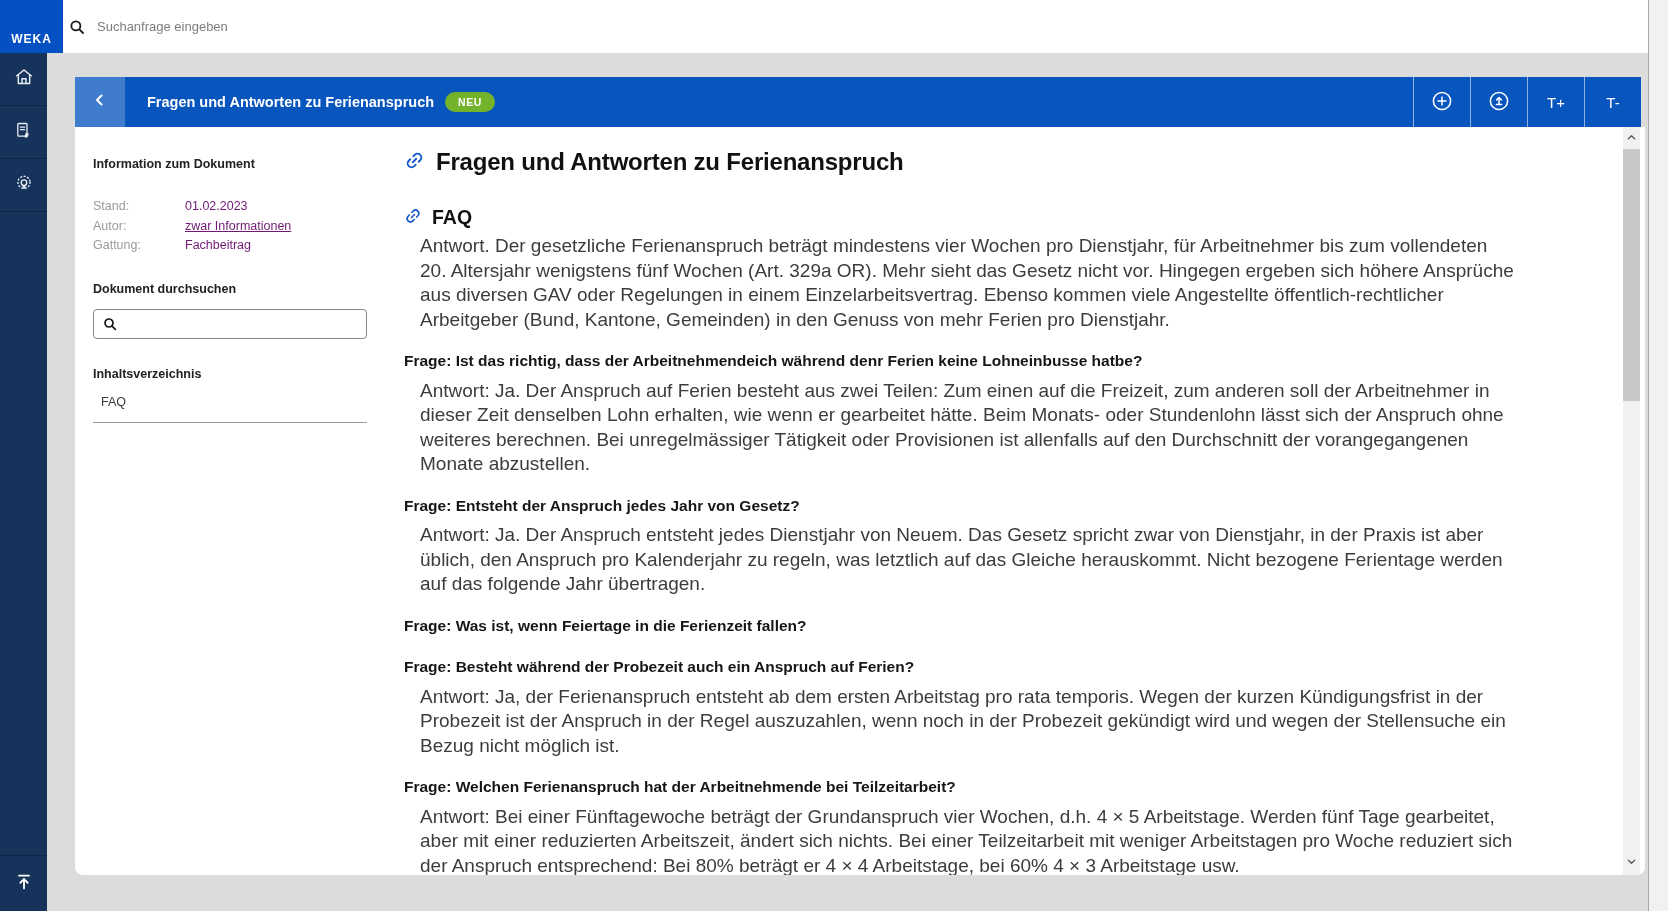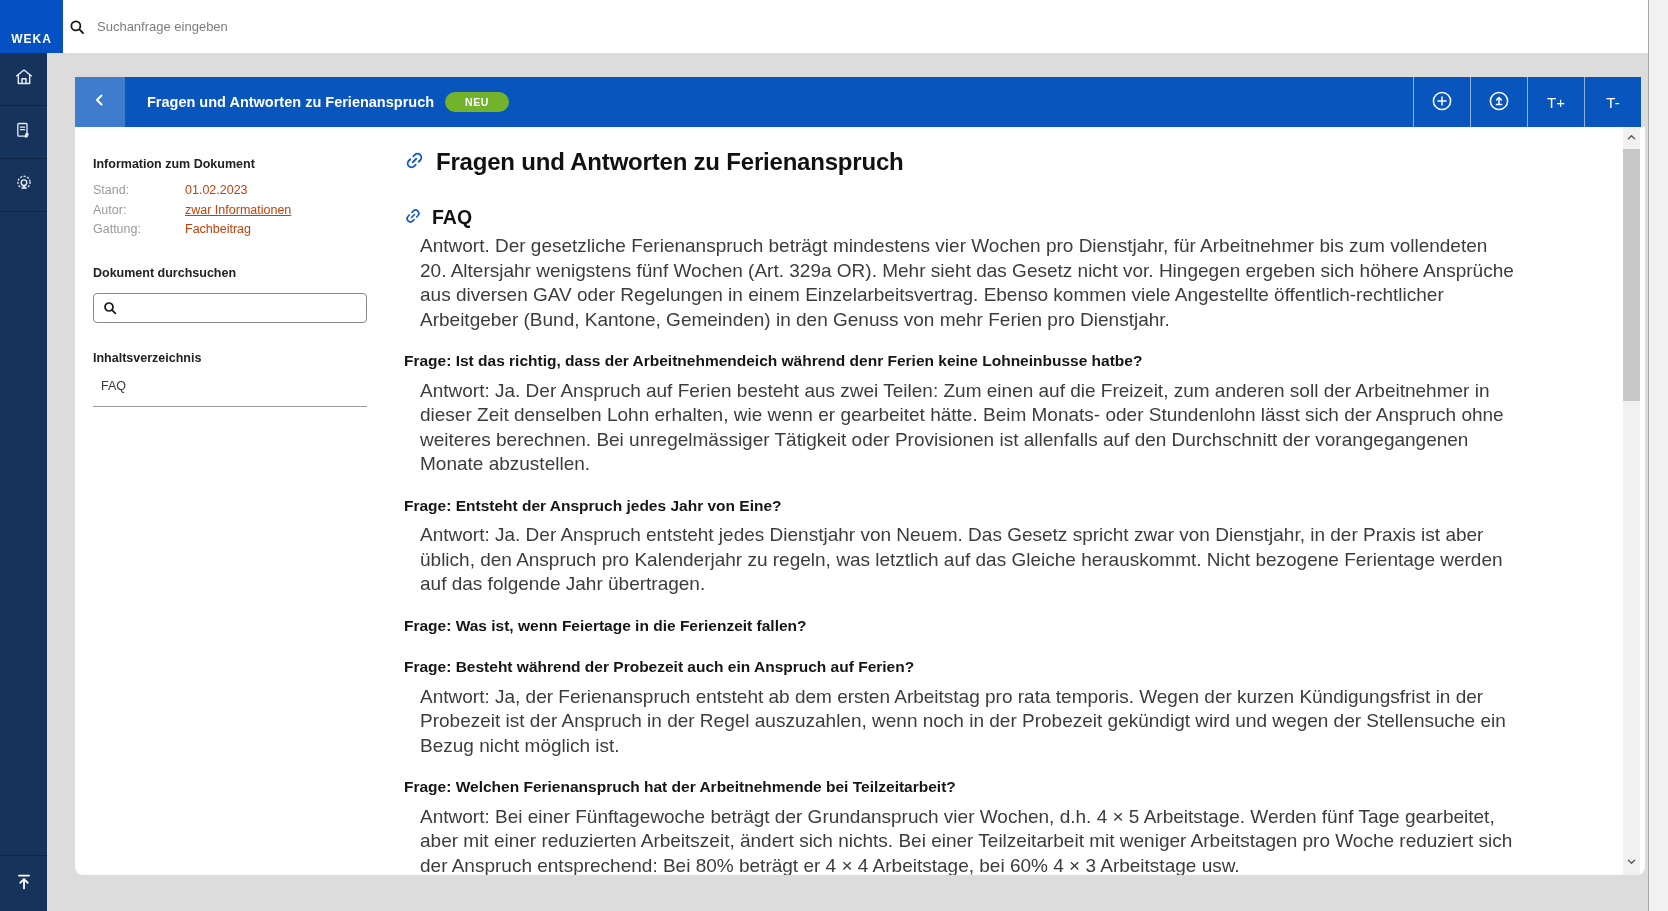--- a/index.html
+++ b/index.html
@@ -44,42 +44,42 @@
   }
   .back-btn {
     width:50px; height:50px; background:#3f7ccd; display:flex;
     align-items:center; justify-content:center; cursor:pointer; flex:0 0 auto;
   }
   .docbar-title {
     color:#ffffff; font-weight:bold; font-size:14.5px; margin-left:22px; white-space:nowrap;
   }
   .badge {
     display:inline-block; background:#72b32b; color:#fff; font-size:10.5px; font-weight:bold;
-    letter-spacing:0.6px; padding:4px 20px; border-radius:10px; margin-left:11px; vertical-align:1px;
+    letter-spacing:0.6px; padding:4px 13px; border-radius:10px; margin-left:11px; vertical-align:1px;
   }
   .docbar-actions { margin-left:auto; display:flex; height:50px; }
   .action-cell {
     width:57px; height:50px; display:flex; align-items:center; justify-content:center;
     border-left:1px solid rgba(255,255,255,0.55); cursor:pointer;
     color:#fff; font-size:15px; font-weight:500;
   }
 
   
   .card {
     position:absolute; left:75px; top:127px; width:1570px; height:748px;
     background:#ffffff; border-radius:0 0 8px 8px; z-index:1; overflow:hidden;
   }
 
   
   .info-panel { position:absolute; left:18px; top:30px; width:292px; }
   .panel-title { font-size:12.5px; font-weight:bold; color:#222; }
-  .fields { margin-top:10px; }
+  .fields { margin-top:26px; }
   .field-row { display:flex; font-size:12.5px; line-height:19.5px; }
   .field-label { width:92px; color:#9a9a9a; flex:0 0 auto; }
-  .field-value { color:#c2410c; }
+  .field-value { color:#701a75; }
   .field-value.link { text-decoration:underline; cursor:pointer; }
   .panel-search-title { margin-top:26px; font-size:12.5px; font-weight:bold; color:#222; }
   .panel-search { position:relative; margin-top:13px; width:274px; }
   .panel-search input {
     width:274px; height:30px; border:1px solid #888; border-radius:4px; background:#fff;
     padding:0 10px 0 32px; font-size:13px; outline:none;
     font-family:"Liberation Sans", sans-serif;
   }
   .panel-search .mag { position:absolute; left:9px; top:7px; }
   .toc-title { margin-top:28px; font-size:12.5px; font-weight:bold; color:#222; }
@@ -265,21 +265,21 @@
   <div class="qa">
     <p class="qa-a">Antwort. Der gesetzliche Ferienanspruch beträgt mindestens vier Wochen pro Dienstjahr, für Arbeitnehmer bis zum vollendeten 20. Altersjahr wenigstens fünf Wochen (Art. 329a OR). Mehr sieht das Gesetz nicht vor. Hingegen ergeben sich höhere Ansprüche aus diversen GAV oder Regelungen in einem Einzelarbeitsvertrag. Ebenso kommen viele Angestellte öffentlich-rechtlicher Arbeitgeber (Bund, Kantone, Gemeinden) in den Genuss von mehr Ferien pro Dienstjahr.</p>
   </div>
 
   <div class="qa">
     <p class="qa-q">Frage: Ist das richtig, dass der Arbeitnehmendeich während denr Ferien keine Lohneinbusse hatbe?</p>
     <p class="qa-a">Antwort: Ja. Der Anspruch auf Ferien besteht aus zwei Teilen: Zum einen auf die Freizeit, zum anderen soll der Arbeitnehmer in dieser Zeit denselben Lohn erhalten, wie wenn er gearbeitet hätte. Beim Monats- oder Stundenlohn lässt sich der Anspruch ohne weiteres berechnen. Bei unregelmässiger Tätigkeit oder Provisionen ist allenfalls auf den Durchschnitt der vorangegangenen Monate abzustellen.</p>
   </div>
 
   <div class="qa">
-    <p class="qa-q">Frage: Entsteht der Anspruch jedes Jahr von Eine?</p>
+    <p class="qa-q">Frage: Entsteht der Anspruch jedes Jahr von Gesetz?</p>
     <p class="qa-a">Antwort: Ja. Der Anspruch entsteht jedes Dienstjahr von Neuem. Das Gesetz spricht zwar von Dienstjahr, in der Praxis ist aber üblich, den Anspruch pro Kalenderjahr zu regeln, was letztlich auf das Gleiche herauskommt. Nicht bezogene Ferientage werden auf das folgende Jahr übertragen.</p>
   </div>
 
   <div class="qa">
     <p class="qa-q">Frage: Was ist, wenn Feiertage in die Ferienzeit fallen?</p>
   </div>
 
   <div class="qa">
     <p class="qa-q">Frage: Besteht während der Probezeit auch ein Anspruch auf Ferien?</p>
     <p class="qa-a">Antwort: Ja, der Ferienanspruch entsteht ab dem ersten Arbeitstag pro rata temporis. Wegen der kurzen Kündigungsfrist in der Probezeit ist der Anspruch in der Regel auszuzahlen, wenn noch in der Probezeit gekündigt wird und wegen der Stellensuche ein Bezug nicht möglich ist.</p>

